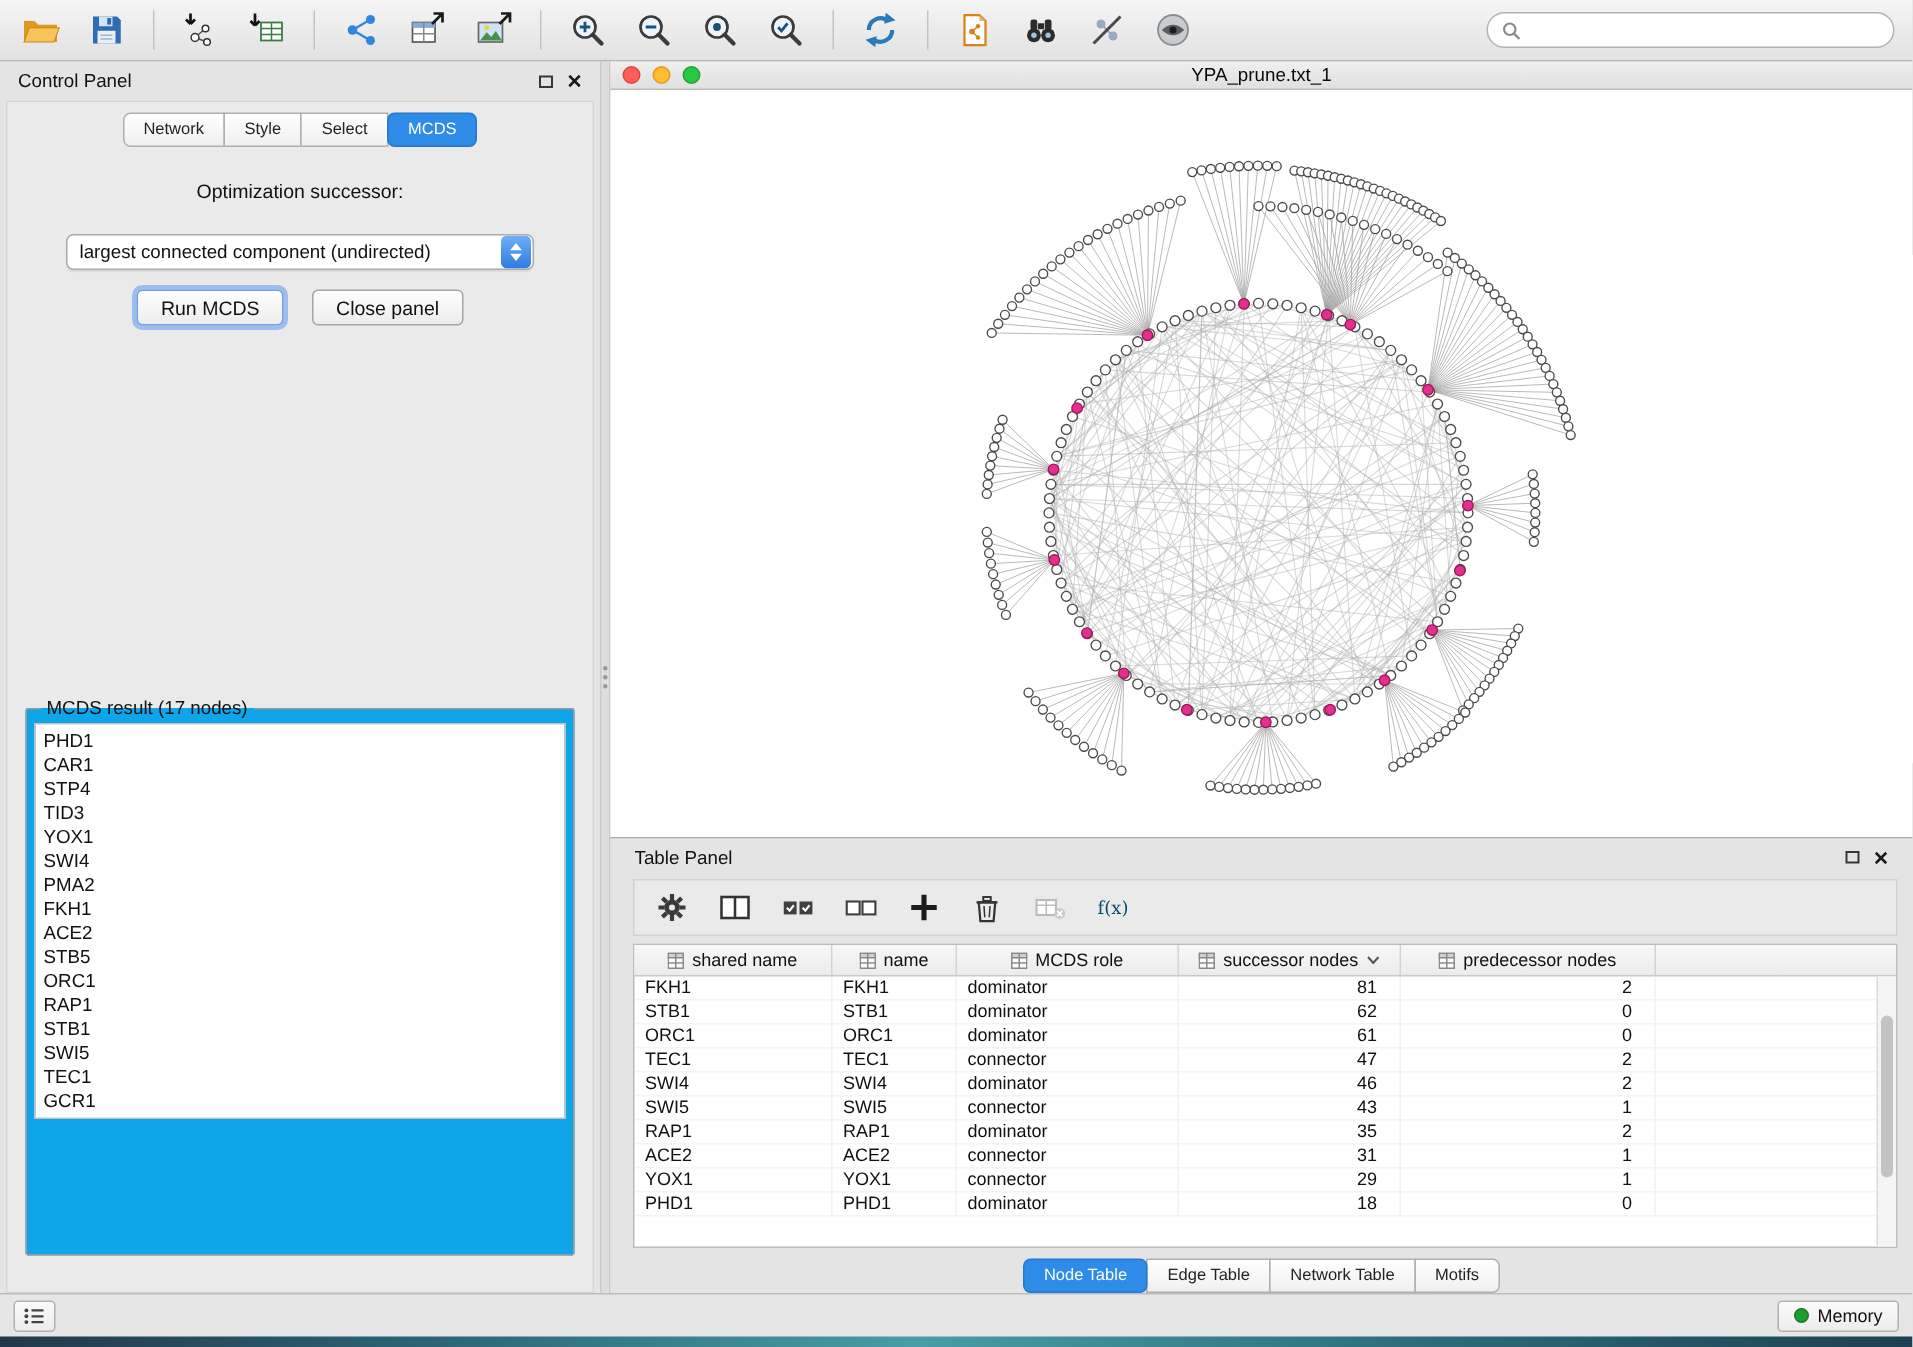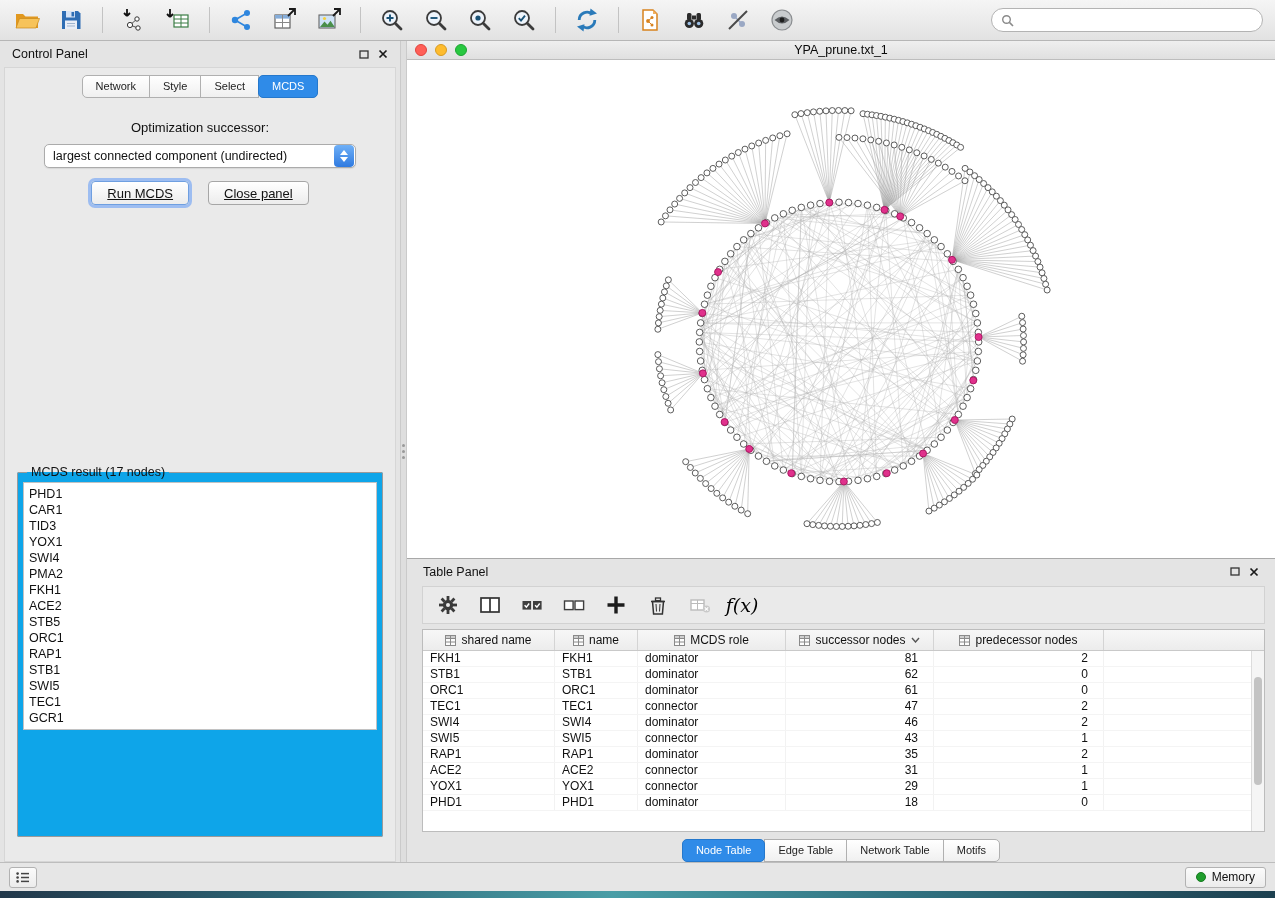--- a/index.html
+++ b/index.html
@@ -25,26 +25,26 @@
   .winbtns { margin-left:auto; display:flex; gap:9px; align-items:center; }
   .winbtn { display:flex; align-items:center; cursor:pointer; }
   .cp-body { flex:1; background:#eaeaea; border:1px solid #d6d6d6; display:flex; flex-direction:column; min-height:0; padding:0 6px; }
   .tabrow { display:flex; justify-content:center; padding-top:7px; }
   .tab { font-size:11px; padding:4px 13px 5px; background:linear-gradient(#ffffff,#f0f0f0);
          border:1px solid #b0b0b0; margin-left:-1px; color:#222; cursor:pointer; white-space:nowrap; }
   .tab:first-child { border-radius:5px 0 0 5px; margin-left:0; }
   .tab:last-child { border-radius:0 5px 5px 0; }
   .tab.active { background:#2f8be8; border-color:#2578cc; color:#fff; border-radius:5px; position:relative; z-index:2; }
   .opt-label { text-align:center; font-size:13px; margin-top:22px; }
-  .dropdown { width:312px; height:24px; margin:9px auto 0; background:#fff; border:1px solid #ababab; border-radius:5px;
+  .dropdown { width:312px; height:24px; margin:21px auto 0; background:#fff; border:1px solid #ababab; border-radius:5px;
               display:flex; align-items:center; overflow:hidden; cursor:pointer; box-shadow:0 1px 1px rgba(0,0,0,.08); }
   .dd-text { flex:1; font-size:12.5px; padding:0 8px; white-space:nowrap; overflow:hidden; }
   .dd-stepper { width:20px; height:22px; background:linear-gradient(#6fb0f7,#2f7ae0); border-radius:4px; margin-right:1px;
                 display:flex; flex-direction:column; align-items:center; justify-content:center; gap:2px; }
-  .btnrow { display:flex; justify-content:center; gap:19px; margin-top:13px;text-decoration:underline; }
+  .btnrow { display:flex; justify-content:center; gap:19px; margin-top:13px; }
   .btn { height:24px; padding:0 15px; font-size:13px; font-family:"Liberation Sans",sans-serif;
          background:linear-gradient(#ffffff,#ececec); border:1px solid #a6a6a6; border-radius:4px; cursor:pointer; color:#111; }
   .btn.focused { border-color:#6f9fe0; box-shadow:0 0 0 3px rgba(92,152,246,.55); }
   fieldset.result-group { margin:auto 6px 24px; height:372px; border:1px solid #9a9a9a; border-radius:2px;
                           padding:3px 5px 6px; display:flex; flex-direction:column; background:#0ea5e9;gap:24px; }
   fieldset.result-group legend { font-size:12.5px; padding:0 4px; margin-left:4px; }
   .result-list { flex:1; background:#fff; border:1px solid #c2c2c2; overflow:hidden; padding:3px 5px; }
   .mcds-item { font-size:12.5px; height:16px; line-height:16px; }
 
   
@@ -69,21 +69,21 @@
   .fanlines line { stroke:#9e9e9e; stroke-width:0.6; opacity:0.8; }
   circle.ringnode, circle.leaf { fill:#fff; stroke:#4a4a4a; stroke-width:0.9; }
   circle.pink { fill:#e0318c; stroke:#a8115e; stroke-width:0.9; }
 
   
   .table-panel { flex:1; display:flex; flex-direction:column; background:#e4e4e4; min-height:0; }
   .tp-header { height:25px; display:flex; align-items:center; padding:0 16px; font-size:12.5px; }
   .tp-toolbar { margin:2px 10px 0 15px; height:38px; background:#eaeaea; border:1px solid #d2d2d2;
                 display:flex; align-items:center; gap:16px; padding:0 12px; }
   .tt-icon { width:26px; height:26px; display:flex; align-items:center; justify-content:center; cursor:pointer; }
-  .fx { font-family:"DejaVu Serif", serif; font-style:italic; font-size:19px; color:#000000; }
+  .fx { font-family:"DejaVu Serif", serif; font-size:12px; color:#0c4a6e; }
   .tp-table { margin:5px 10px 0 15px; flex:1; min-height:0; background:#fff; border:1px solid #bcbcbc;
               display:flex; flex-direction:column; position:relative; }
   .thead { display:flex; height:21px; flex-shrink:0; background:linear-gradient(#f7f7f7,#ececec); border-bottom:1px solid #c9c9c9; }
   .thcell { display:flex; align-items:center; justify-content:center; gap:5px; font-size:12px;
             border-right:1px solid #d4d4d4; overflow:hidden; cursor:pointer; }
   .thfill { flex:1; border-right:none; }
   .tbody { flex:1; overflow:hidden; }
   .trow { display:flex; height:16px; border-bottom:1px solid #f4f4f4; cursor:default; }
   .tcell { font-size:12px; line-height:15px; padding:0 7px; white-space:nowrap; overflow:hidden; border-right:1px solid #f2f2f2; }
   .c0 { width:132px; } .c1 { width:83px; } .c2 { width:148px; } .c3 { width:148px; } .c4 { width:170px; }
@@ -296,20 +296,21 @@
         </div>
         <div class="btnrow">
           <button class="btn focused">Run MCDS</button>
           <button class="btn">Close panel</button>
         </div>
         <fieldset class="result-group">
           <legend>MCDS result (17 nodes)</legend>
           <div class="result-list">
               <div class="mcds-item">PHD1</div>
               <div class="mcds-item">CAR1</div>
+              <div class="mcds-item">STP4</div>
               <div class="mcds-item">TID3</div>
               <div class="mcds-item">YOX1</div>
               <div class="mcds-item">SWI4</div>
               <div class="mcds-item">PMA2</div>
               <div class="mcds-item">FKH1</div>
               <div class="mcds-item">ACE2</div>
               <div class="mcds-item">STB5</div>
               <div class="mcds-item">ORC1</div>
               <div class="mcds-item">RAP1</div>
               <div class="mcds-item">STB1</div>

